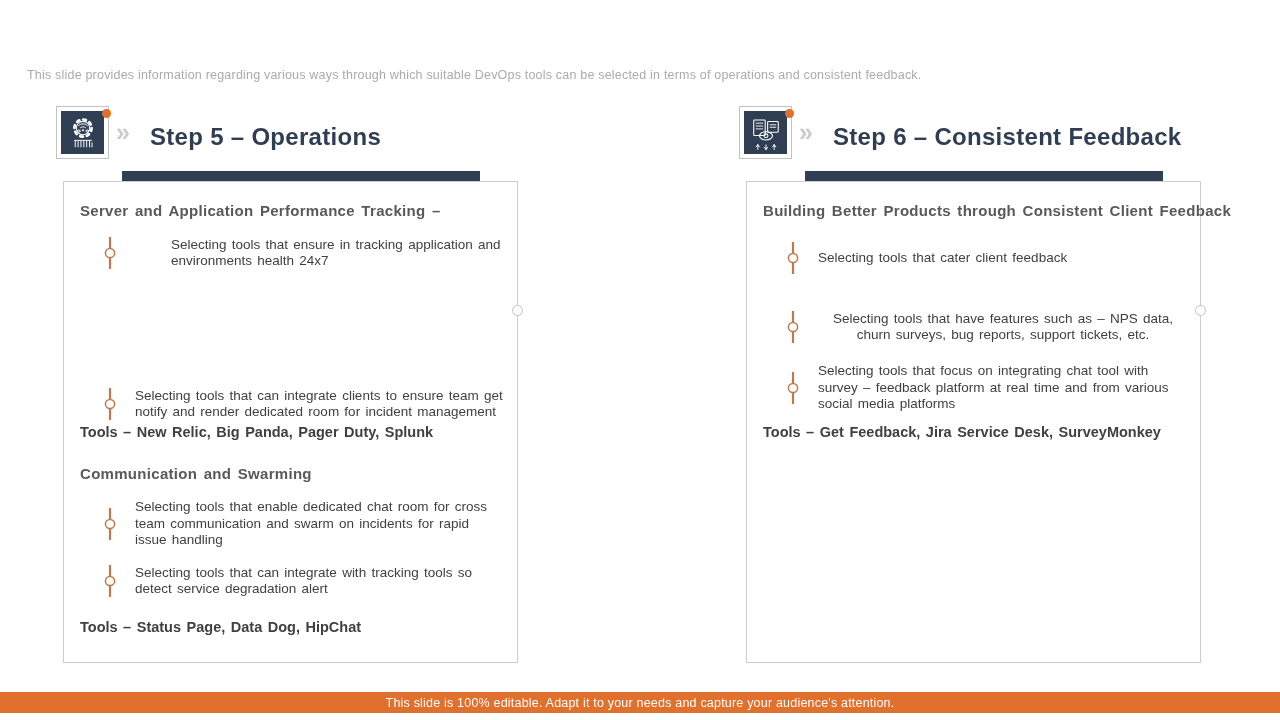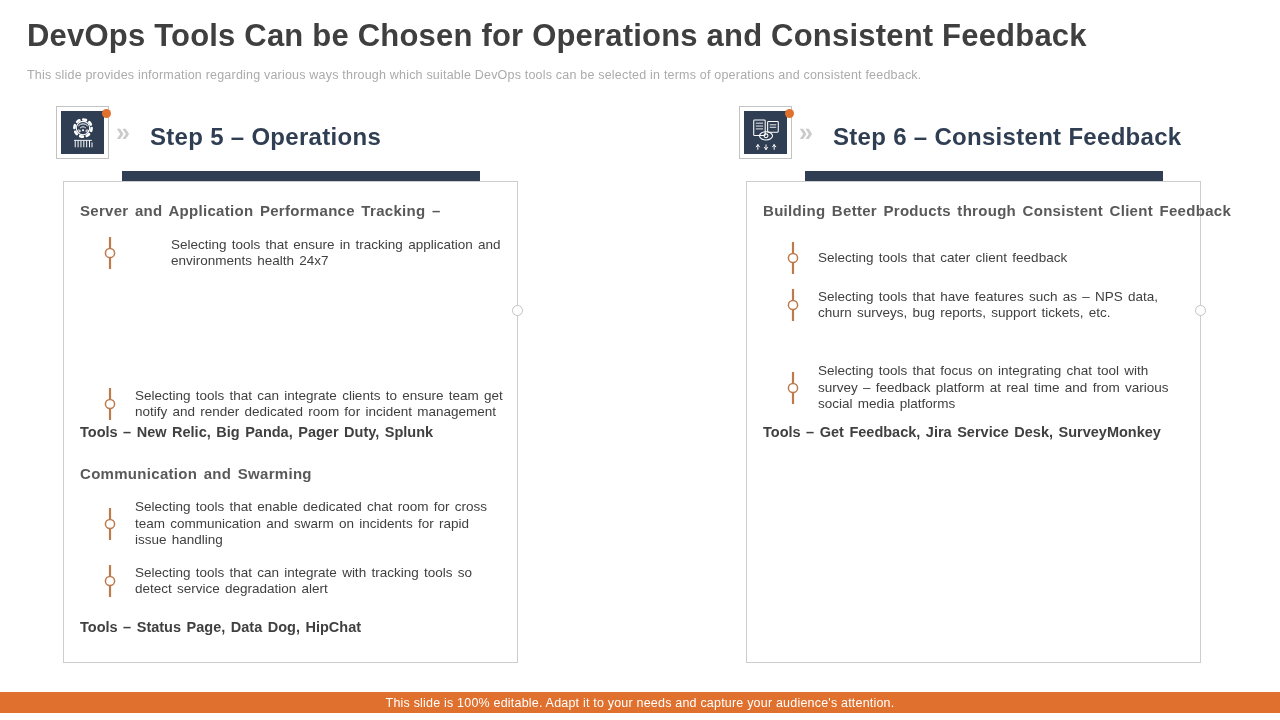--- a/index.html
+++ b/index.html
@@ -78,21 +78,20 @@
     position:absolute; left:0; top:692px; width:1280px; height:21px;
     background:#e0702d; display:flex; align-items:center; justify-content:center;
   }
   .footer-text { font-size:12.5px; color:#ffffff; letter-spacing:0.2px; }
 </style>
 </head>
 <body>
 
 <div class="slide">
 
-  <h1 class="main-title">DevOps Tools Can be Chosen for Operations and Consistent Feedback</h1>
   <p class="sub-title">This slide provides information regarding various ways through which suitable DevOps tools can be selected in terms of operations and consistent feedback.</p>
 
   <div class="column col-left">
     <div class="icon-frame">
       <div class="icon-square">
         <svg width="36" height="36" viewBox="0 0 44 44">
           <g fill="none" stroke="#ffffff" stroke-width="1.4" stroke-linecap="round">
             <circle cx="22" cy="16" r="10.5" stroke-width="3.2" stroke-dasharray="3.4 4.85"></circle>
             <circle cx="22" cy="16" r="8.2" stroke-width="1.3"></circle>
             <circle cx="22" cy="18.6" r="1.3" fill="#ffffff" stroke="none"></circle>
@@ -210,21 +209,21 @@
               <g stroke="#be7a4c" fill="none">
                 <path d="M6 1 V12" stroke-width="2.2"></path>
                 <path d="M6 22 V33" stroke-width="2.2"></path>
                 <circle cx="6" cy="17" r="4.6" stroke-width="1.5" fill="#ffffff"></circle>
               </g>
             </svg>
         </span>
         <p class="bullet-text">Selecting tools that cater client feedback</p>
       </div>
 
-      <div class="bullet" style="top:106px;">
+      <div class="bullet" style="top:128px;text-align:center;">
         <span class="bullet-icon">
           <svg width="12" height="34" viewBox="0 0 12 34">
               <g stroke="#be7a4c" fill="none">
                 <path d="M6 1 V12" stroke-width="2.2"></path>
                 <path d="M6 22 V33" stroke-width="2.2"></path>
                 <circle cx="6" cy="17" r="4.6" stroke-width="1.5" fill="#ffffff"></circle>
               </g>
             </svg>
         </span>
         <p class="bullet-text">Selecting tools that have features such as – NPS data, churn surveys, bug reports, support tickets, etc.</p>

